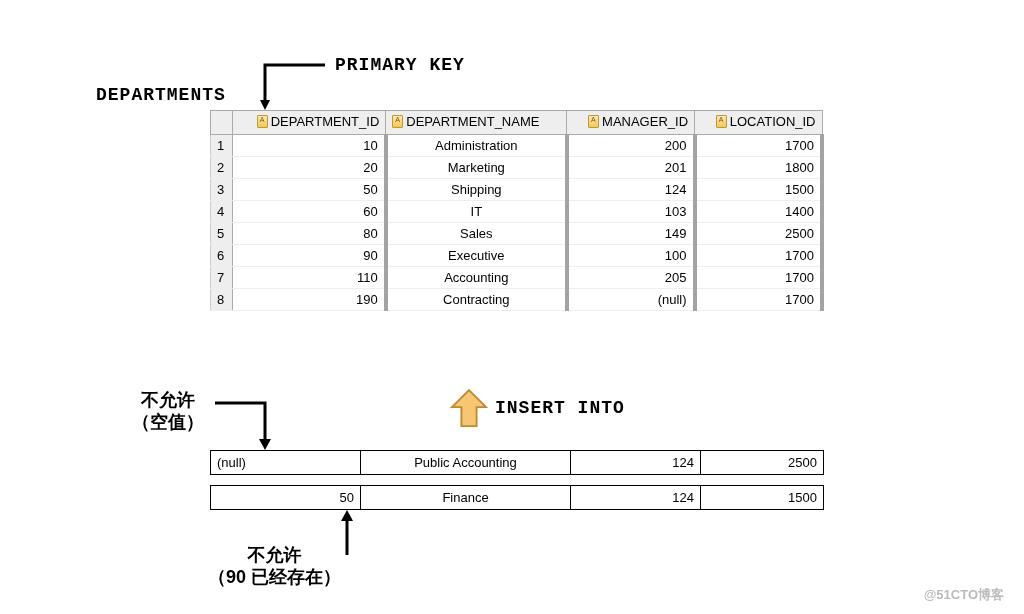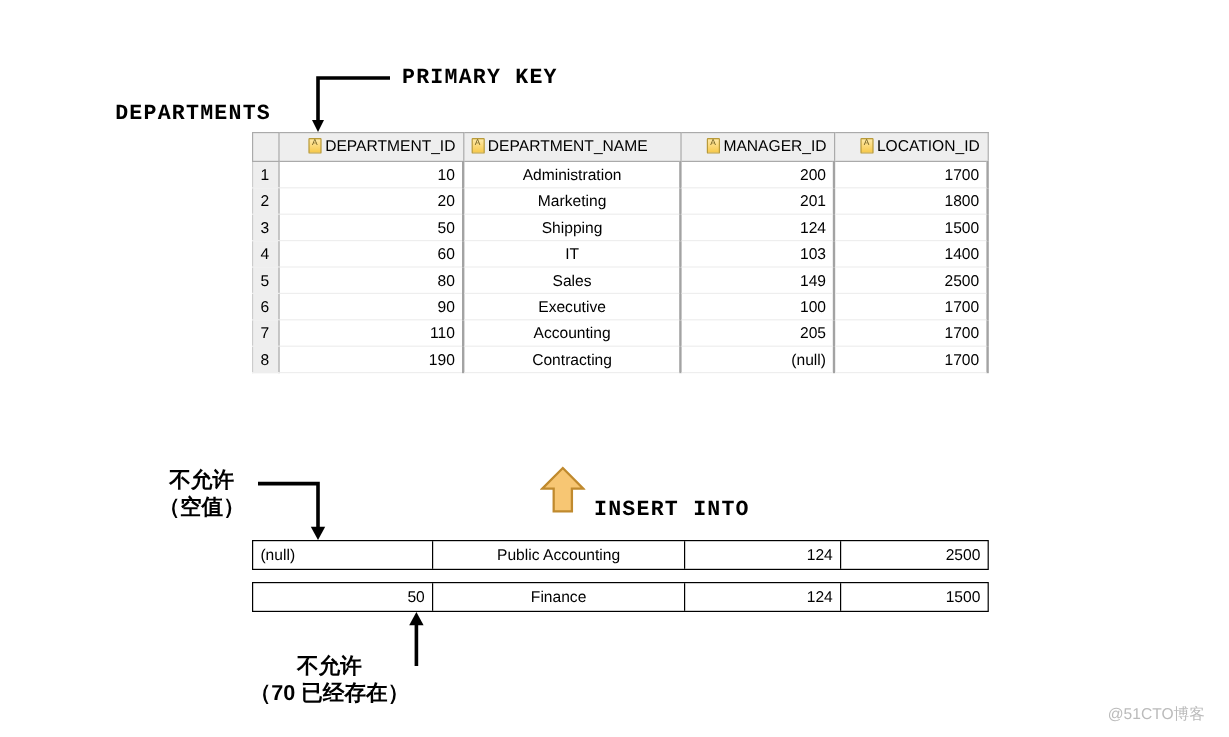--- a/index.html
+++ b/index.html
@@ -14,41 +14,42 @@
     font-size: 14px;
     color: #000;
   }
   .watermark {
     position: absolute;
     right: 20px;
     bottom: 10px;
     color: #bbb;
     font-size: 13px;
     font-family: Arial, sans-serif;
+    font-weight: bold;
   }
   .label-pk {
     position: absolute;
     left: 335px;
     top: 55px;
     font-weight: bold;
     font-size: 18px;
     letter-spacing: 1px;
   }
   .label-dept {
     position: absolute;
     left: 96px;
     top: 85px;
     font-weight: bold;
     font-size: 18px;
     letter-spacing: 1px;
   }
   .label-insert {
     position: absolute;
     left: 495px;
-    top: 415px;
+    top: 398px;
     font-weight: bold;
     font-size: 18px;
     letter-spacing: 1px;
   }
   .label-null {
     position: absolute;
     left: 132px;
     top: 390px;
     font-weight: bold;
     font-size: 18px;
@@ -81,21 +82,21 @@
     background: #eeeeee;
     border: 1px solid #aaa;
     padding: 3px 6px;
     font-weight: normal;
     text-align: right;
     white-space: nowrap;
   }
   .tbl-main th.rownum-head { width: 22px; background: #eeeeee; border-right:1px solid #aaa;}
   .tbl-main td {
     border-left: 1px solid #ccc;
-    border-right: 2px solid #a3a3a3;
+    border-right: 4px solid #a3a3a3;
     border-top: none;
     border-bottom: 1px solid #eee;
     padding: 3px 6px;
   }
   .tbl-main tbody tr td:first-child {
     background: #eeeeee;
     text-align: left;
     width: 22px;
     border-right: 1px solid #aaa;
   }
@@ -151,21 +152,21 @@
 <div class="label-dept">DEPARTMENTS</div>
 <div class="label-insert">INSERT INTO</div>
 
 <div class="label-null">
   <span>不允许</span><br>
   <span>（空值）</span>
 </div>
 
 <div class="label-dup">
   <span>不允许</span><br>
-  <span>（70 已经存在）</span>
+  <span>（90 已经存在）</span>
 </div>
 
 <svg class="arrow" style="left:260px; top:60px; width:70px; height:55px;">
   <path d="M65 5 L5 5 L5 45" stroke="#000" stroke-width="3" fill="none"></path>
   <polygon points="5,50 0,40 10,40" fill="#000"></polygon>
 </svg>
 
 <svg class="arrow" style="left:215px; top:395px; width:70px; height:60px;">
   <path d="M0 8 L50 8 L50 50" stroke="#000" stroke-width="3" fill="none"></path>
   <polygon points="50,55 44,44 56,44" fill="#000"></polygon>

